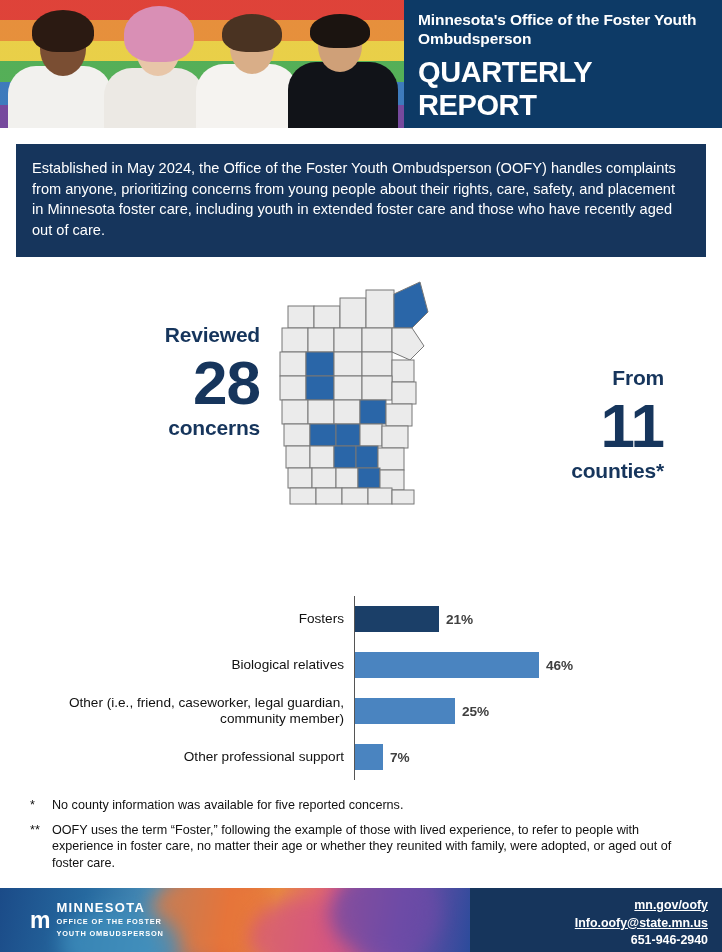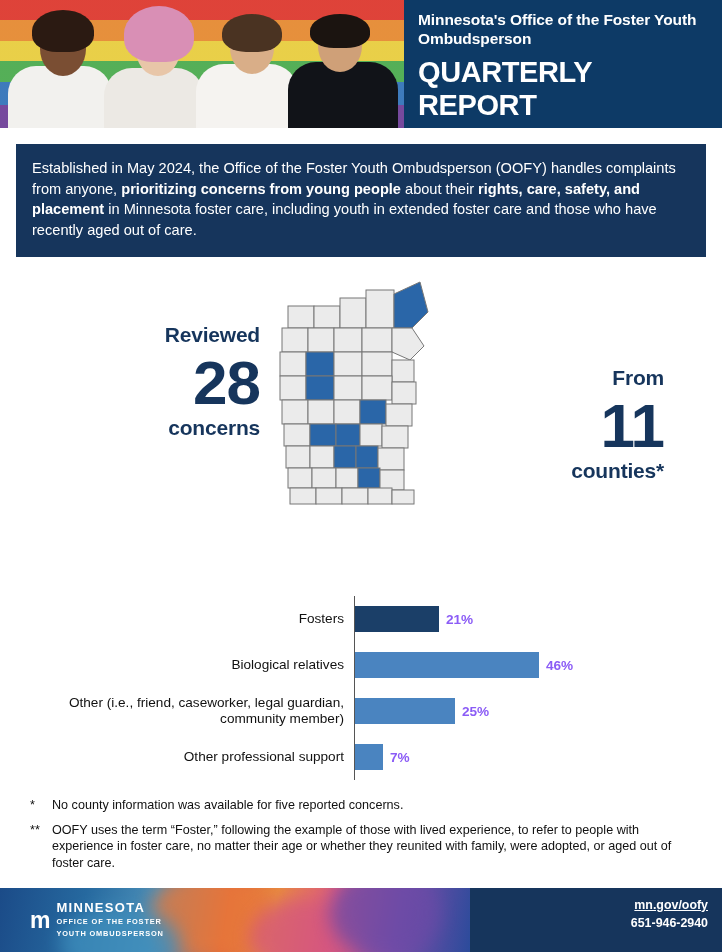--- a/index.html
+++ b/index.html
@@ -98,21 +98,21 @@
     width: 690px;
   }
   .intro-box {
     background: #16355c;
     color: #ffffff;
     font-size: 14.6px;
     line-height: 1.42;
     padding: 14px 16px 16px 16px;
     box-sizing: border-box;
   }
-  .intro-box b { font-weight: bold; }
+  .intro-box b { font-weight: normal; }
 
   
   .stats {
     position: absolute;
     top: 268px;
     left: 0;
     width: 722px;
     height: 250px;
   }
   .stat {
@@ -188,21 +188,21 @@
     height: 100%;
     border-left: 1.5px solid #555;
     padding-left: 0;
   }
   .bar {
     height: 26px;
   }
   .bar-value {
     font-size: 13.6px;
     font-weight: bold;
-    color: #8b5cf6;
+    color: #404040;
     margin-left: 7px;
   }
 
   
   .notes {
     position: absolute;
     top: 797px;
     left: 30px;
     width: 672px;
     color: #111111;
@@ -458,17 +458,18 @@
         <div class="logo-mark">m</div>
         <div>
           <div class="logo-text-1">MINNESOTA</div>
           <div class="logo-text-2">OFFICE OF THE FOSTER</div>
           <div class="logo-text-2">YOUTH OMBUDSPERSON</div>
         </div>
       </div>
     </div>
     <div class="footer-right">
       <a class="footer-link" href="#">mn.gov/oofy</a>
+      <a class="footer-link" href="#">Info.oofy@state.mn.us</a>
       <div class="footer-phone">651-946-2940</div>
     </div>
   </div>
 
 </div>
 
 </body></html>

